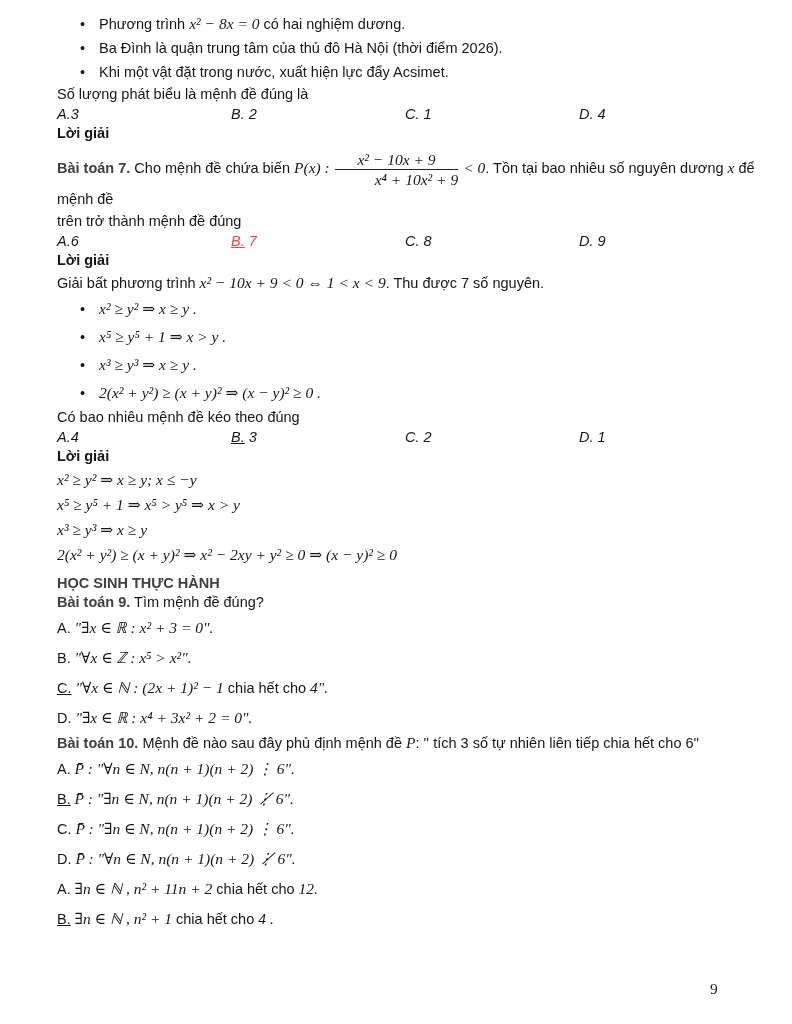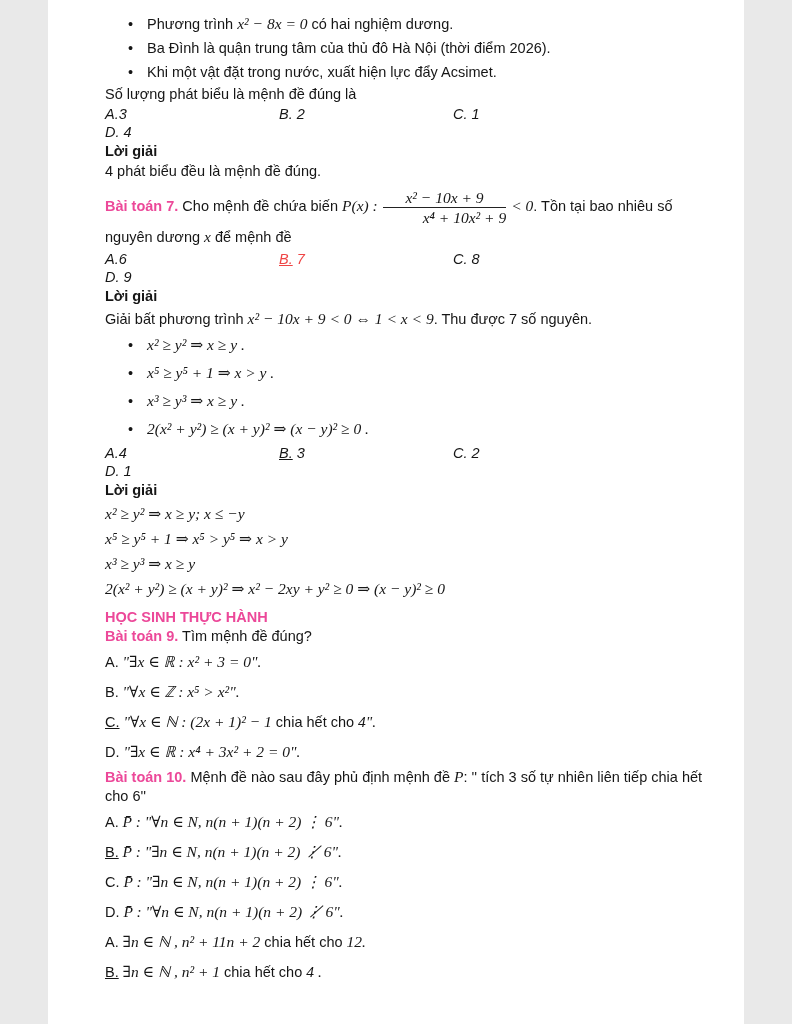--- a/index.html
+++ b/index.html
@@ -1,21 +1,21 @@
 <!DOCTYPE html>
 <html><head>
 <meta charset="utf-8">
 <style>
   html,body{margin:0;padding:0;background:#e9e9e9;}
-  .page{position:relative;width:696px;height:1024px;margin:0 auto;background:#ffffff;
+  .page{position:relative;width:792px;height:1024px;margin:0 auto;background:#ffffff;
         box-sizing:border-box;padding:13px 36px 0 57px;
         font-family:"Liberation Sans","DejaVu Sans",sans-serif;font-size:14.5px;color:#161616;
         overflow:hidden;}
   .m{font-family:"Liberation Serif","DejaVu Serif",serif;font-style:italic;font-size:15.5px;}
-  .rlabel{color:#ec4899;font-weight:700;}
+  .rlabel{color:#404040;font-weight:700;}
   .redtxt{color:#ef4444;}
   .bold{font-weight:700;}
   .u{text-decoration:underline;}
   .line{line-height:19px;margin:0 0 1px 0;}
   .sechdr{line-height:20px;margin:6px 0 0 0;}
   .bullet{line-height:22px;margin:0 0 2px 0;}
   .bullet.tall{line-height:26px;}
   .dot{display:inline-block;margin-left:23px;width:19px;}
   .solline{line-height:25px;margin:0;}
   .ansrow{line-height:18px;margin:0 0 1px 0;}
@@ -35,35 +35,36 @@
 
   <div class="bullet"><span class="dot">•</span><span><span>Phương trình </span><span class="m">x² − 8x = 0</span><span> có hai nghiệm dương.</span></span></div>
   <div class="bullet"><span class="dot">•</span><span><span>Ba Đình là quận trung tâm của thủ đô Hà Nội (thời điểm 2026).</span></span></div>
   <div class="bullet"><span class="dot">•</span><span><span>Khi một vật đặt trong nước, xuất hiện lực đẩy Acsimet.</span></span></div>
 
   <p class="line">Số lượng phát biểu là mệnh đề đúng là</p>
   <div class="ansrow">
     <span class="ans"><span class="ltr">A.</span><span>3</span></span><span class="ans"><span class="ltr">B.</span><span> 2</span></span><span class="ans"><span class="ltr">C.</span><span> 1</span></span><span class="ans"><span class="ltr">D.</span><span> 4</span></span>
   </div>
   <p class="line bold">Lời giải</p>
-  <p class="line">4 phát biểu đều là mệnh đề đúng.</p>
 
   <div class="p7line">
     <span class="rlabel">Bài toán 7.</span><span> Cho mệnh đề chứa biến </span><span class="m">P(x) :</span><span class="frac"><span class="fnum m">x² − 10x + 9</span><span class="fden m">x⁴ + 10x² + 9</span></span><span class="m">&lt; 0</span><span>. Tồn tại bao nhiêu số nguyên dương </span><span class="m">x</span><span> để mệnh đề</span>
   </div>
+  <p class="line">trên trở thành mệnh đề đúng</p>
   <div class="ansrow">
     <span class="ans"><span class="ltr">A.</span><span>6</span></span><span class="ans redtxt"><span class="ltr u">B.</span><span> 7</span></span><span class="ans"><span class="ltr">C.</span><span> 8</span></span><span class="ans"><span class="ltr">D.</span><span> 9</span></span>
   </div>
   <p class="line bold">Lời giải</p>
   <p class="line" style="line-height:24px;"><span>Giải bất phương trình </span><span class="m">x² − 10x + 9 &lt; 0 ⇔ 1 &lt; x &lt; 9</span><span>. Thu được 7 số nguyên.</span></p>
 
   <div class="bullet tall"><span class="dot">•</span><span class="m">x² ≥ y² ⇒ x ≥ y .</span></div>
   <div class="bullet tall"><span class="dot">•</span><span class="m">x⁵ ≥ y⁵ + 1 ⇒ x &gt; y .</span></div>
   <div class="bullet tall"><span class="dot">•</span><span class="m">x³ ≥ y³ ⇒ x ≥ y .</span></div>
   <div class="bullet tall"><span class="dot">•</span><span class="m">2(x² + y²) ≥ (x + y)² ⇒ (x − y)² ≥ 0 .</span></div>
+  <p class="line">Có bao nhiêu mệnh đề kéo theo đúng</p>
   <div class="ansrow">
     <span class="ans"><span class="ltr">A.</span><span>4</span></span><span class="ans"><span class="ltr u">B.</span><span> 3</span></span><span class="ans"><span class="ltr">C.</span><span> 2</span></span><span class="ans"><span class="ltr">D.</span><span> 1</span></span>
   </div>
   <p class="line bold">Lời giải</p>
   <p class="solline m">x² ≥ y² ⇒ x ≥ y; x ≤ −y</p>
   <p class="solline m">x⁵ ≥ y⁵ + 1 ⇒ x⁵ &gt; y⁵ ⇒ x &gt; y</p>
   <p class="solline m">x³ ≥ y³ ⇒ x ≥ y</p>
   <p class="solline m">2(x² + y²) ≥ (x + y)² ⇒ x² − 2xy + y² ≥ 0 ⇒ (x − y)² ≥ 0</p>
 
   <p class="sechdr rlabel">HỌC SINH THỰC HÀNH</p>

